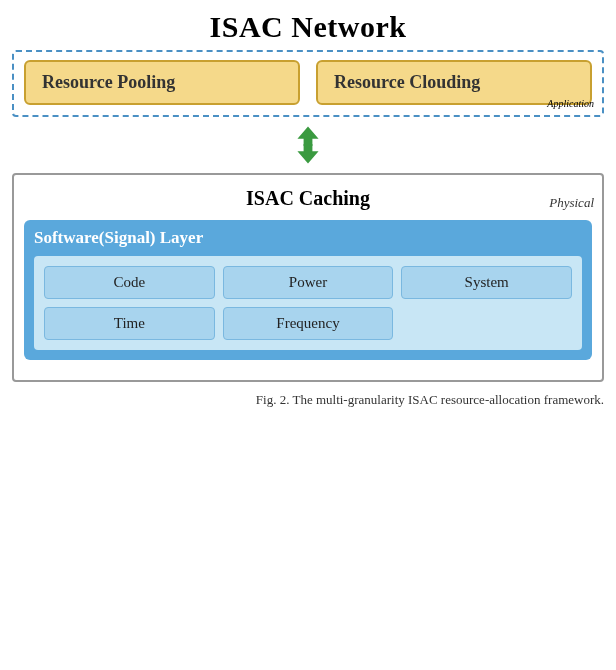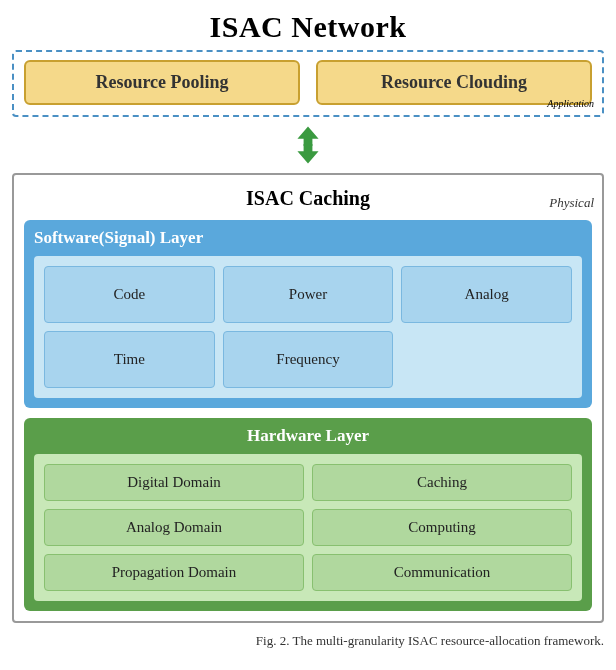--- a/index.html
+++ b/index.html
@@ -49,21 +49,21 @@
       gap: 16px;
       margin-bottom: 0;
     }
 
     .resource-box {
       flex: 1;
       background: #f5d98a;
       border: 2px solid #c8a030;
       border-radius: 6px;
       padding: 10px 16px;
-      text-align: center;
+      text-align: left;
       font-size: 18px;
       font-weight: bold;
       color: #333;
     }
 
     
     .arrow-container {
       display: flex;
       justify-content: center;
       align-items: center;
@@ -131,21 +131,21 @@
       display: grid;
       grid-template-columns: 1fr 1fr 1fr;
       gap: 8px;
     }
 
     .signal-box {
       background: #a8d4ee;
       border: 1px solid #7ab8e0;
       border-radius: 4px;
       text-align: center;
-      padding: 19px 6px;
+      padding: 7px 6px;
       font-size: 15px;
       color: #222;
     }
 
     
     .hardware-layer {
       background: #5a9e4a;
       border-radius: 6px;
       padding: 8px 10px 10px 10px;
     }
@@ -217,33 +217,22 @@
 
   <span class="physical-label">Physical</span>
 
   <div class="isac-system-title">ISAC Caching</div>
 
   <div class="software-layer">
     <div class="software-layer-title">Software(Signal) Layer</div>
     <div class="signal-grid">
       <div class="signal-box">Code</div>
       <div class="signal-box">Power</div>
-      <div class="signal-box">Analog</div>
+      <div class="signal-box">System</div>
       <div class="signal-box">Time</div>
       <div class="signal-box">Frequency</div>
     </div>
   </div>
 
-  <div class="hardware-layer">
-    <div class="hardware-layer-title">Hardware Layer</div>
-    <div class="hardware-grid">
-      <div class="hardware-box">Digital Domain</div>
-      <div class="hardware-box">Caching</div>
-      <div class="hardware-box">Analog Domain</div>
-      <div class="hardware-box">Computing</div>
-      <div class="hardware-box">Propagation Domain</div>
-      <div class="hardware-box">Communication</div>
-    </div>
-  </div>
 
 </div>
 
 <div class="caption">Fig. 2.  The multi-granularity ISAC resource-allocation framework.</div>
 
 </body></html>

